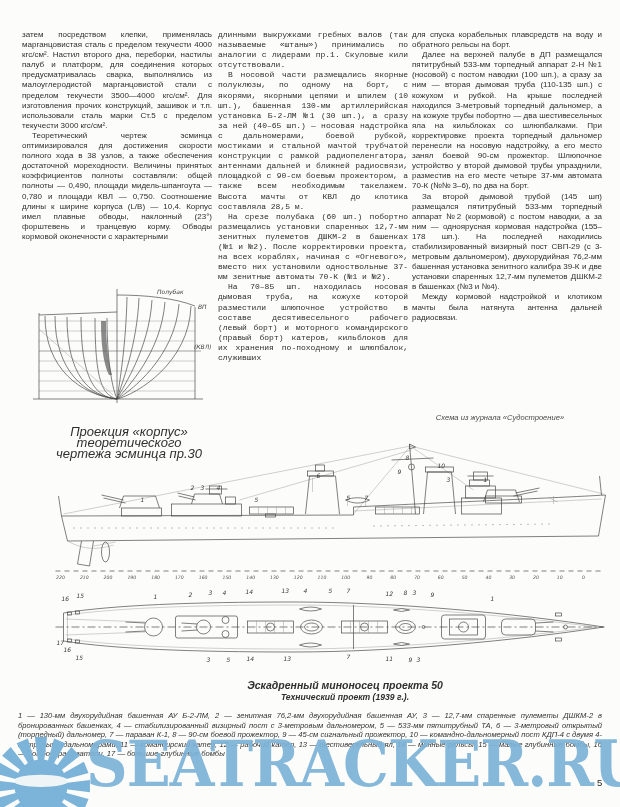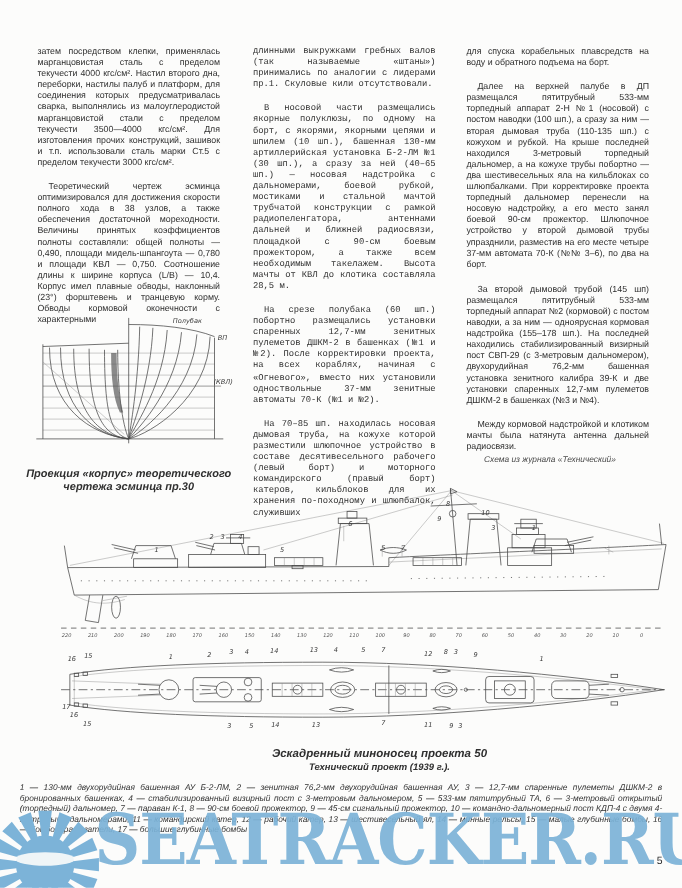--- a/index.html
+++ b/index.html
@@ -1,35 +1,35 @@
 <!DOCTYPE html>
 <html><head>
 <meta charset="utf-8">
 <style>
   html,body{margin:0;padding:0;}
   body{width:620px;height:807px;background:#fbfbfa;position:relative;overflow:hidden;
        font-family:"Liberation Sans",sans-serif;color:#2f2f2f;}
   .page{position:absolute;inset:0;background:#fcfcfb;}
   .col{position:absolute;top:30px;width:190px;text-align:justify;font-size:8px;line-height:10.1px;}
-  .col p{margin:12px;}
+  .col p{margin:0;}
   .col p.ind{text-indent:10px;}
   #col1{left:22px;} #col2{left:218px;font-family:Liberation Mono, monospace;} #col3{left:412px;}
   .drawing{position:absolute;}
   .drawing svg{display:block;width:100%;height:100%;}
   .lineart path,.lineart line,.lineart rect,.lineart circle,.lineart ellipse,.lineart polyline{
        stroke:#4a4a4a;stroke-width:.7;fill:none;}
   .lineart .thin{stroke-width:.4;stroke:#8a8a8a;}
   .lineart .dash{stroke-dasharray:5 4;}
   .lineart .dots{stroke-dasharray:1 6;}
   .lineart .dark{fill:#5a5a5a;stroke:none;opacity:.7;}
   .lineart text{font:italic 6px "DejaVu Sans",sans-serif;fill:#3a3a3a;stroke:none;}
   #stations text{font:italic 4.6px "DejaVu Sans",sans-serif;fill:#555;text-anchor:middle;}
   .bp-label{font:italic 5.4px "DejaVu Sans",sans-serif;fill:#3a3a3a;}
-  .bp-cap{position:absolute;left:22px;top:426px;width:190px;text-align:center;
-          font-weight:bold;font-style:italic;font-size:10px;line-height:11px;}
+  .bp-cap{position:absolute;left:34px;top:426px;width:190px;text-align:center;
+          font-weight:normal;font-style:italic;font-size:13px;line-height:11px;}
   .schema-note{position:absolute;left:400px;top:413px;width:200px;text-align:center;
           font-style:italic;font-size:7.6px;color:#4a4a4a;}
   .main-cap{position:absolute;left:120px;top:679px;width:450px;text-align:center;}
   .main-cap .t1{font-weight:bold;font-style:italic;font-size:10.5px;}
   .main-cap .t2{font-weight:bold;font-style:italic;font-size:8.6px;margin-top:1px;text-align:center;}
   .legend{position:absolute;left:18px;top:711px;width:584px;text-align:justify;
           font-style:italic;font-size:7.6px;line-height:9.6px;color:#333;}
   .watermark-text{position:absolute;left:86px;top:726px;z-index:6;
           font-family:"DejaVu Serif",serif;font-weight:bold;font-size:64px;
           color:#7cb3d8;opacity:.92;white-space:nowrap;letter-spacing:-1px;
@@ -48,21 +48,21 @@
     <p>затем посредством клепки, применялась марганцовистая сталь с пределом текучести 4000 кгс/см². Настил второго дна, переборки, настилы палуб и платформ, для соединения которых предусматривалась сварка, выполнялись из малоуглеродистой марганцовистой стали с пределом текучести 3500—4000 кгс/см². Для изготовления прочих конструкций, зашивок и т.п. использовали сталь марки Ст.5 с пределом текучести 3000 кгс/см².</p>
     <p class="ind">Теоретический чертеж эсминца оптимизировался для достижения скорости полного хода в 38 узлов, а также обеспечения достаточной мореходности. Величины принятых коэффициентов полноты составляли: общей полноты — 0,490, площади мидель-шпангоута — 0,780 и площади КВЛ — 0,750. Соотношение длины к ширине корпуса (L/B) — 10,4. Корпус имел плавные обводы, наклонный (23°) форштевень и транцевую корму. Обводы кормовой оконечности с характерными</p>
   </div>
   <div class="col" id="col2">
     <p>длинными выкружками гребных валов (так называемые «штаны») принимались по аналогии с лидерами пр.1. Скуловые кили отсутствовали.</p>
     <p class="ind">В носовой части размещались якорные полуклюзы, по одному на борт, с якорями, якорными цепями и шпилем (10 шп.), башенная 130-мм артиллерийская установка Б-2-ЛМ №1 (30 шп.), а сразу за ней (40–65 шп.) — носовая надстройка с дальномерами, боевой рубкой, мостиками и стальной мачтой трубчатой конструкции с рамкой радиопеленгатора, антеннами дальней и ближней радиосвязи, площадкой с 90-см боевым прожектором, а также всем необходимым такелажем. Высота мачты от КВЛ до клотика составляла 28,5 м.</p>
     <p class="ind">На срезе полубака (60 шп.) побортно размещались установки спаренных 12,7-мм зенитных пулеметов ДШКМ-2 в башенках (№1 и №2). После корректировки проекта, на всех кораблях, начиная с «Огневого», вместо них установили одноствольные 37-мм зенитные автоматы 70-К (№1 и №2).</p>
     <p class="ind">На 70–85 шп. находилась носовая дымовая труба, на кожухе которой разместили шлюпочное устройство в составе десятивесельного рабочего (левый борт) и моторного командирского (правый борт) катеров, кильблоков для их хранения по-походному и шлюпбалок, служивших</p>
   </div>
   <div class="col" id="col3">
-    <p>для спуска корабельных плавсредств на воду и обратного подъема на борт.</p>
+    <p>для спуска корабельных плавсредств на воду и обратного рельсы на борт.</p>
     <p class="ind">Далее на верхней палубе в ДП размещался пятитрубный 533-мм торпедный аппарат 2-Н №1 (носовой) с постом наводки (100 шп.), а сразу за ним — вторая дымовая труба (110-135 шп.) с кожухом и рубкой. На крыше последней находился 3-метровый торпедный дальномер, а на кожухе трубы побортно — два шестивесельных яла на кильблоках со шлюпбалками. При корректировке проекта торпедный дальномер перенесли на носовую надстройку, а его место занял боевой 90-см прожектор. Шлюпочное устройство у второй дымовой трубы упразднили, разместив на его месте четыре 37-мм автомата 70-К (№№ 3–6), по два на борт.</p>
     <p class="ind">За второй дымовой трубой (145 шп) размещался пятитрубный 533-мм торпедный аппарат №2 (кормовой) с постом наводки, а за ним — одноярусная кормовая надстройка (155–178 шп.). На последней находились стабилизированный визирный пост СВП-29 (с 3-метровым дальномером), двухорудийная 76,2-мм башенная установка зенитного калибра 39-К и две установки спаренных 12,7-мм пулеметов ДШКМ-2 в башенках (№3 и №4).</p>
     <p class="ind">Между кормовой надстройкой и клотиком мачты была натянута антенна дальней радиосвязи.</p>
   </div>
 
   <div class="drawing lineart" style="left:25px;top:283px;width:187px;height:137px;">
     <svg viewBox="0 0 187 137">
 
       <path class="thin" d="M14,38H170 M14,48H170 M14,58H170 M14,78H170 M14,88H170 M14,98H170 M14,108H170"></path>
       <path d="M14,68H176" style="stroke-width:.5"></path>
@@ -92,21 +92,21 @@
       <text class="bp-label" x="132" y="11">Полубак</text>
       <text class="bp-label" x="173" y="26">ВП</text>
       <text class="bp-label" x="169" y="66">(КВЛ)</text>
     </svg>
   </div>
   <div class="bp-cap">
     <div>Проекция «корпус» теоретического</div>
     <div>чертежа эсминца пр.30</div>
   </div>
 
-  <div class="schema-note">Схема из журнала «Технический»</div>
+  <div class="schema-note">Схема из журнала «Судостроение»</div>
 
   <div class="drawing lineart" style="left:52px;top:438px;width:556px;height:148px;">
     <svg viewBox="0 0 553 148">
 
       <path class="thin" d="M357,8L10,76 M357,8L550,56 M358,12L186,62 M357,8L300,76 M357,8L420,52"></path>
 
       <path d="M362,76L356,6"></path>
       <path d="M338,22L380,20"></path>
       <circle cx="358" cy="29" r="3"></circle>
       <path d="M356,6l6,3-6,2z"></path>

